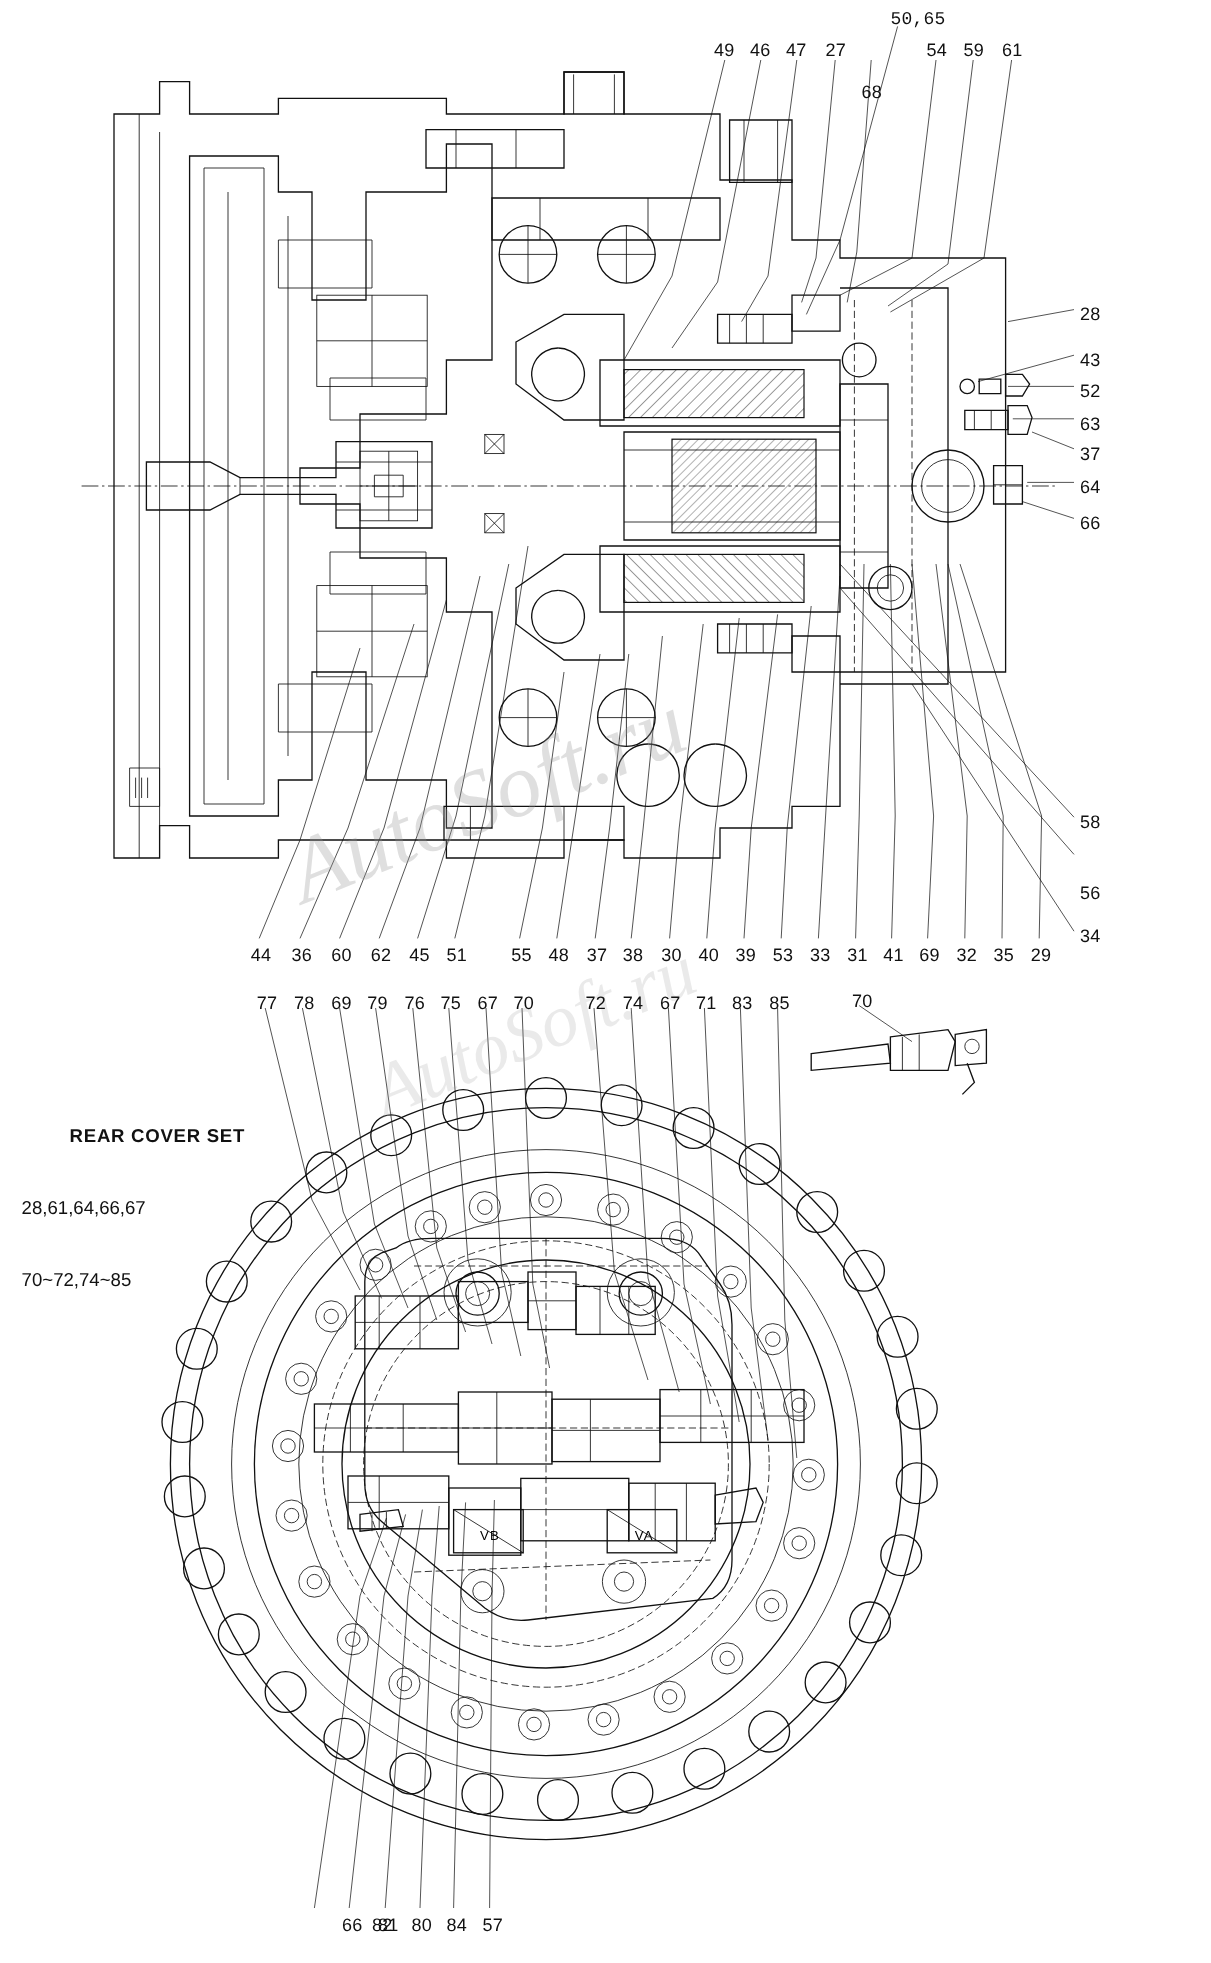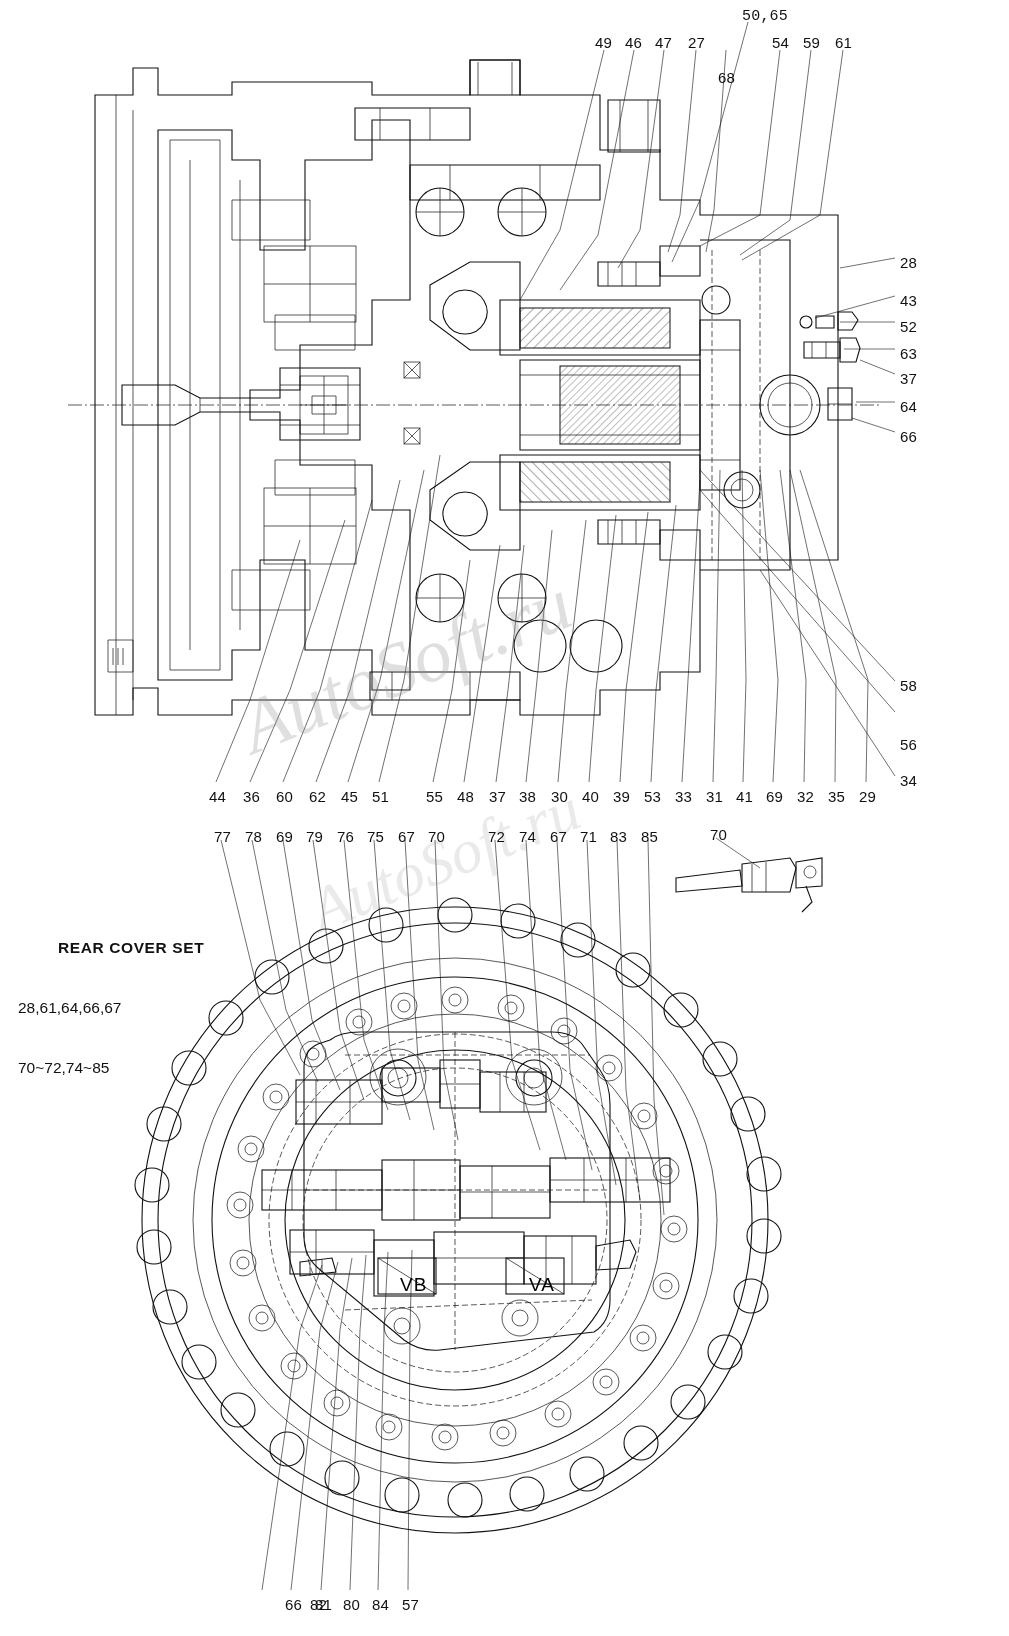--- a/index.html
+++ b/index.html
@@ -52,21 +52,21 @@
     font-size: 76px;
     color: rgba(150,150,150,0.30);
     white-space: nowrap;
     transform: rotate(-22deg);
     transform-origin: left top;
     pointer-events: none;
     user-select: none;
   }
   .vb-lbl, .va-lbl {
     position: absolute;
-    font-size: 19px;
+    font-size: 11px;
     letter-spacing: 1px;
   }
 </style>
 </head>
 <body>
 
 <div id="page">
 
   <svg class="layer" viewBox="0 0 1009 1636" xmlns="http://www.w3.org/2000/svg">
     <defs>

